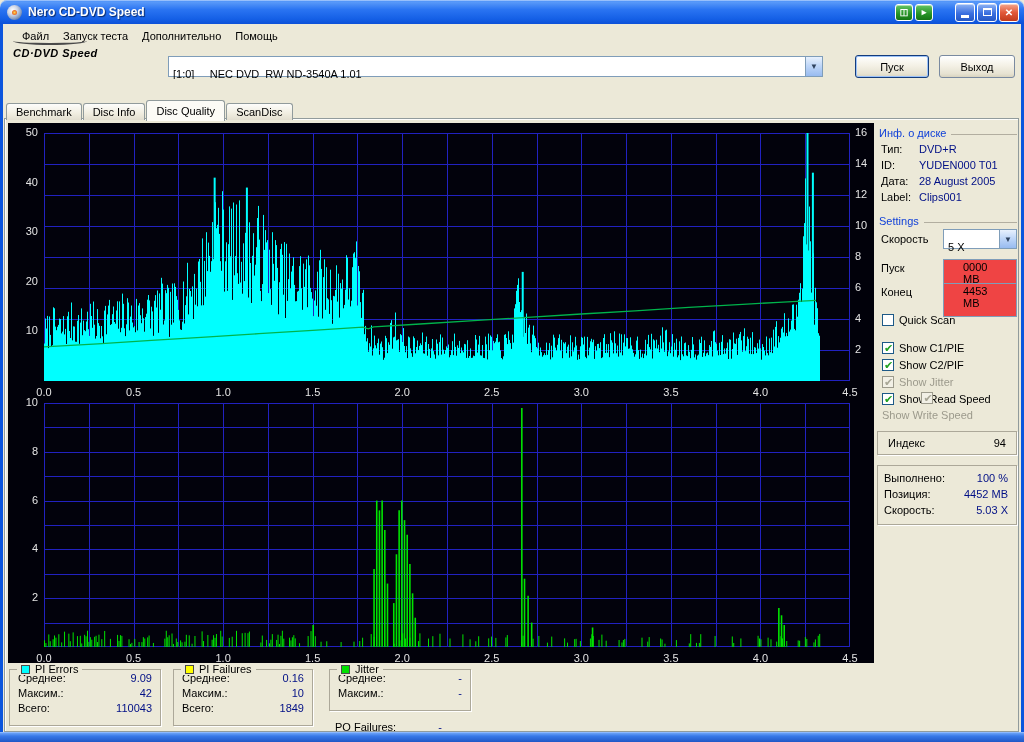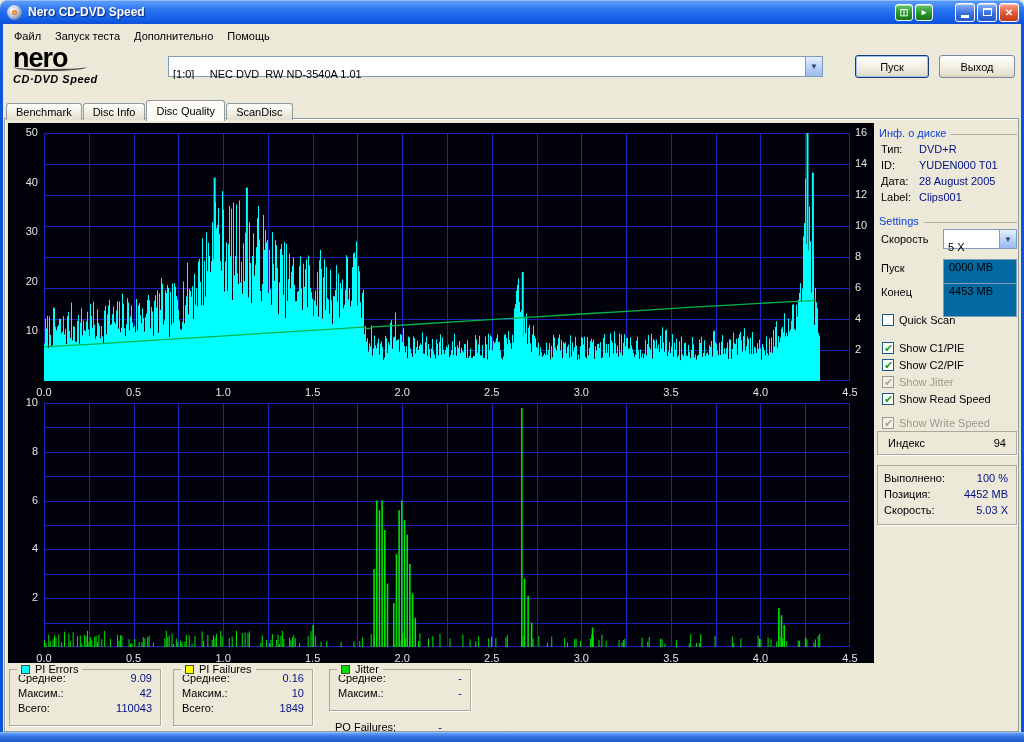--- a/index.html
+++ b/index.html
@@ -23,21 +23,21 @@
     display:flex;align-items:center;justify-content:center;color:#fff;font-size:10px;font-weight:bold;
     box-shadow:inset 0 1px 0 rgba(255,255,255,.5);}
   .tb-blue{background:linear-gradient(180deg,#8fb4f4,#3a6fe0 55%,#2557c4);}
   .tb-close{background:linear-gradient(180deg,#f4a88e,#e2593a 50%,#c13a1c);}
   .tb-green{width:18px;height:17px;background:linear-gradient(180deg,#66c666,#259225 60%,#157515);}
   .tb-gap{width:20px;}
   .min-glyph{width:8px;height:3px;background:#fff;margin-top:9px;}
   .max-glyph{width:9px;height:8px;border:1px solid #fff;border-top-width:2px;}
   .g-glyph{font-size:9px;line-height:9px;}
   
-  .menubar{position:absolute;left:3px;top:26px;right:3px;height:19px;display:flex;align-items:center;padding-left:4px;}
+  .menubar{position:absolute;left:3px;top:26px;right:3px;height:19px;display:flex;align-items:center;padding-left:12px;}
   .menu-item{padding:2px 7px;}
   
   .toolbar{position:absolute;left:3px;top:45px;right:3px;height:53px;}
   .logo{position:absolute;left:10px;top:0px;width:150px;}
   .nero-word{font-size:27px;font-weight:bold;letter-spacing:-1px;line-height:26px;}
   .nero-swoosh{width:74px;height:8px;border-bottom:2px solid #4a4a4a;border-radius:50%;margin-top:-8px;}
   .nero-sub{font-size:11px;font-weight:bold;font-style:italic;letter-spacing:.5px;margin-top:2px;}
   .combo{display:flex;align-items:stretch;background:#fff;border:1px solid #7f9db9;}
   .combo-text{flex:1;padding:11px 4px;white-space:pre;overflow:hidden;}
   .combo-arrow{width:17px;background:linear-gradient(180deg,#e8f1fd,#c0d7f8 45%,#98bbf0);border-left:1px solid #7f9db9;
@@ -62,21 +62,21 @@
   .plot{position:absolute;}
   .tick{position:absolute;color:#e4e4e4;font-size:11px;line-height:12px;}
   
   .panel{position:absolute;left:872px;top:6px;width:140px;height:600px;}
   .sect{position:absolute;left:2px;right:0;display:flex;align-items:center;gap:5px;color:#1141d8;}
   .sect .rule{flex:1;border-top:1px solid #b2aea0;margin-top:2px;}
   .prow{position:absolute;left:4px;right:0;display:flex;height:14px;align-items:center;}
   .infolbl{width:38px;}
   .navy{color:#000f86;}
   .mini-combo{position:absolute;right:0;width:74px;height:20px;}
-  .txtfield{position:absolute;right:0;width:74px;height:34px;background:#0369a1;border:1px solid #7f9db9;padding:1px 5px;}
+  .txtfield{position:absolute;right:0;width:74px;height:34px;background:#ef4444;border:1px solid #7f9db9;padding:1px 19px;}
   .cb{position:absolute;left:5px;display:flex;align-items:center;gap:5px;height:14px;}
   .cbbox{width:12px;height:12px;background:#fff;border:1px solid #1d5987;position:relative;flex:0 0 auto;}
   .cb.checked .cbbox::after{content:"✔";color:#21a121;font-size:11px;line-height:11px;position:absolute;left:1px;top:0px;}
   .cb.disabled .cbbox{border-color:#9c9a8c;background:#f2f0e6;}
   .cb.disabled.checked .cbbox::after{color:#a8a696;}
   .cb.disabled .cblabel{color:#9c9a8c;}
   .inset{position:absolute;border:1px solid #aca899;box-shadow:1px 1px 0 #ffffff;background:#ece9d8;}
   .idx-box{left:0;right:0;top:306px;height:24px;display:flex;align-items:center;padding:0 10px;}
   .idx-box .lbl{flex:1;}
   .prog-box{left:0;right:0;top:340px;height:60px;padding:6px 8px 0 6px;}
@@ -127,21 +127,20 @@
 
   <div class="menubar">
     <span class="menu-item">Файл</span>
     <span class="menu-item">Запуск теста</span>
     <span class="menu-item">Дополнительно</span>
     <span class="menu-item">Помощь</span>
   </div>
 
   <div class="toolbar">
     <div class="logo">
-      <div class="nero-word">nero</div>
       <div class="nero-swoosh"></div>
       <div class="nero-sub">CD·DVD Speed</div>
     </div>
     <div class="combo drive-combo">
       <span class="combo-text">[1:0]   _NEC DVD_RW ND-3540A 1.01</span>
       <span class="combo-arrow">▼</span>
     </div>
     <div class="btn btn-default btn-start">Пуск</div>
     <div class="btn btn-exit">Выход</div>
   </div>
@@ -521,21 +520,21 @@
         <span class="cblabel">Show C2/PIF</span>
       </div>
       <div class="cb checked disabled" style="top:250px;">
         <span class="cbbox"></span>
         <span class="cblabel">Show Jitter</span>
       </div>
       <div class="cb checked" style="top:267px;">
         <span class="cbbox"></span>
         <span class="cblabel">Show Read Speed</span>
       </div>
-      <div class="cb checked disabled" style="top:291px;">
+      <div class="cb checked disabled" style="top:267px;flex-direction:column;">
         <span class="cbbox"></span>
         <span class="cblabel">Show Write Speed</span>
       </div>
 
       <div class="inset idx-box">
         <span class="lbl">Индекс</span>
         <span>94</span>
       </div>
 
       <div class="inset prog-box">

